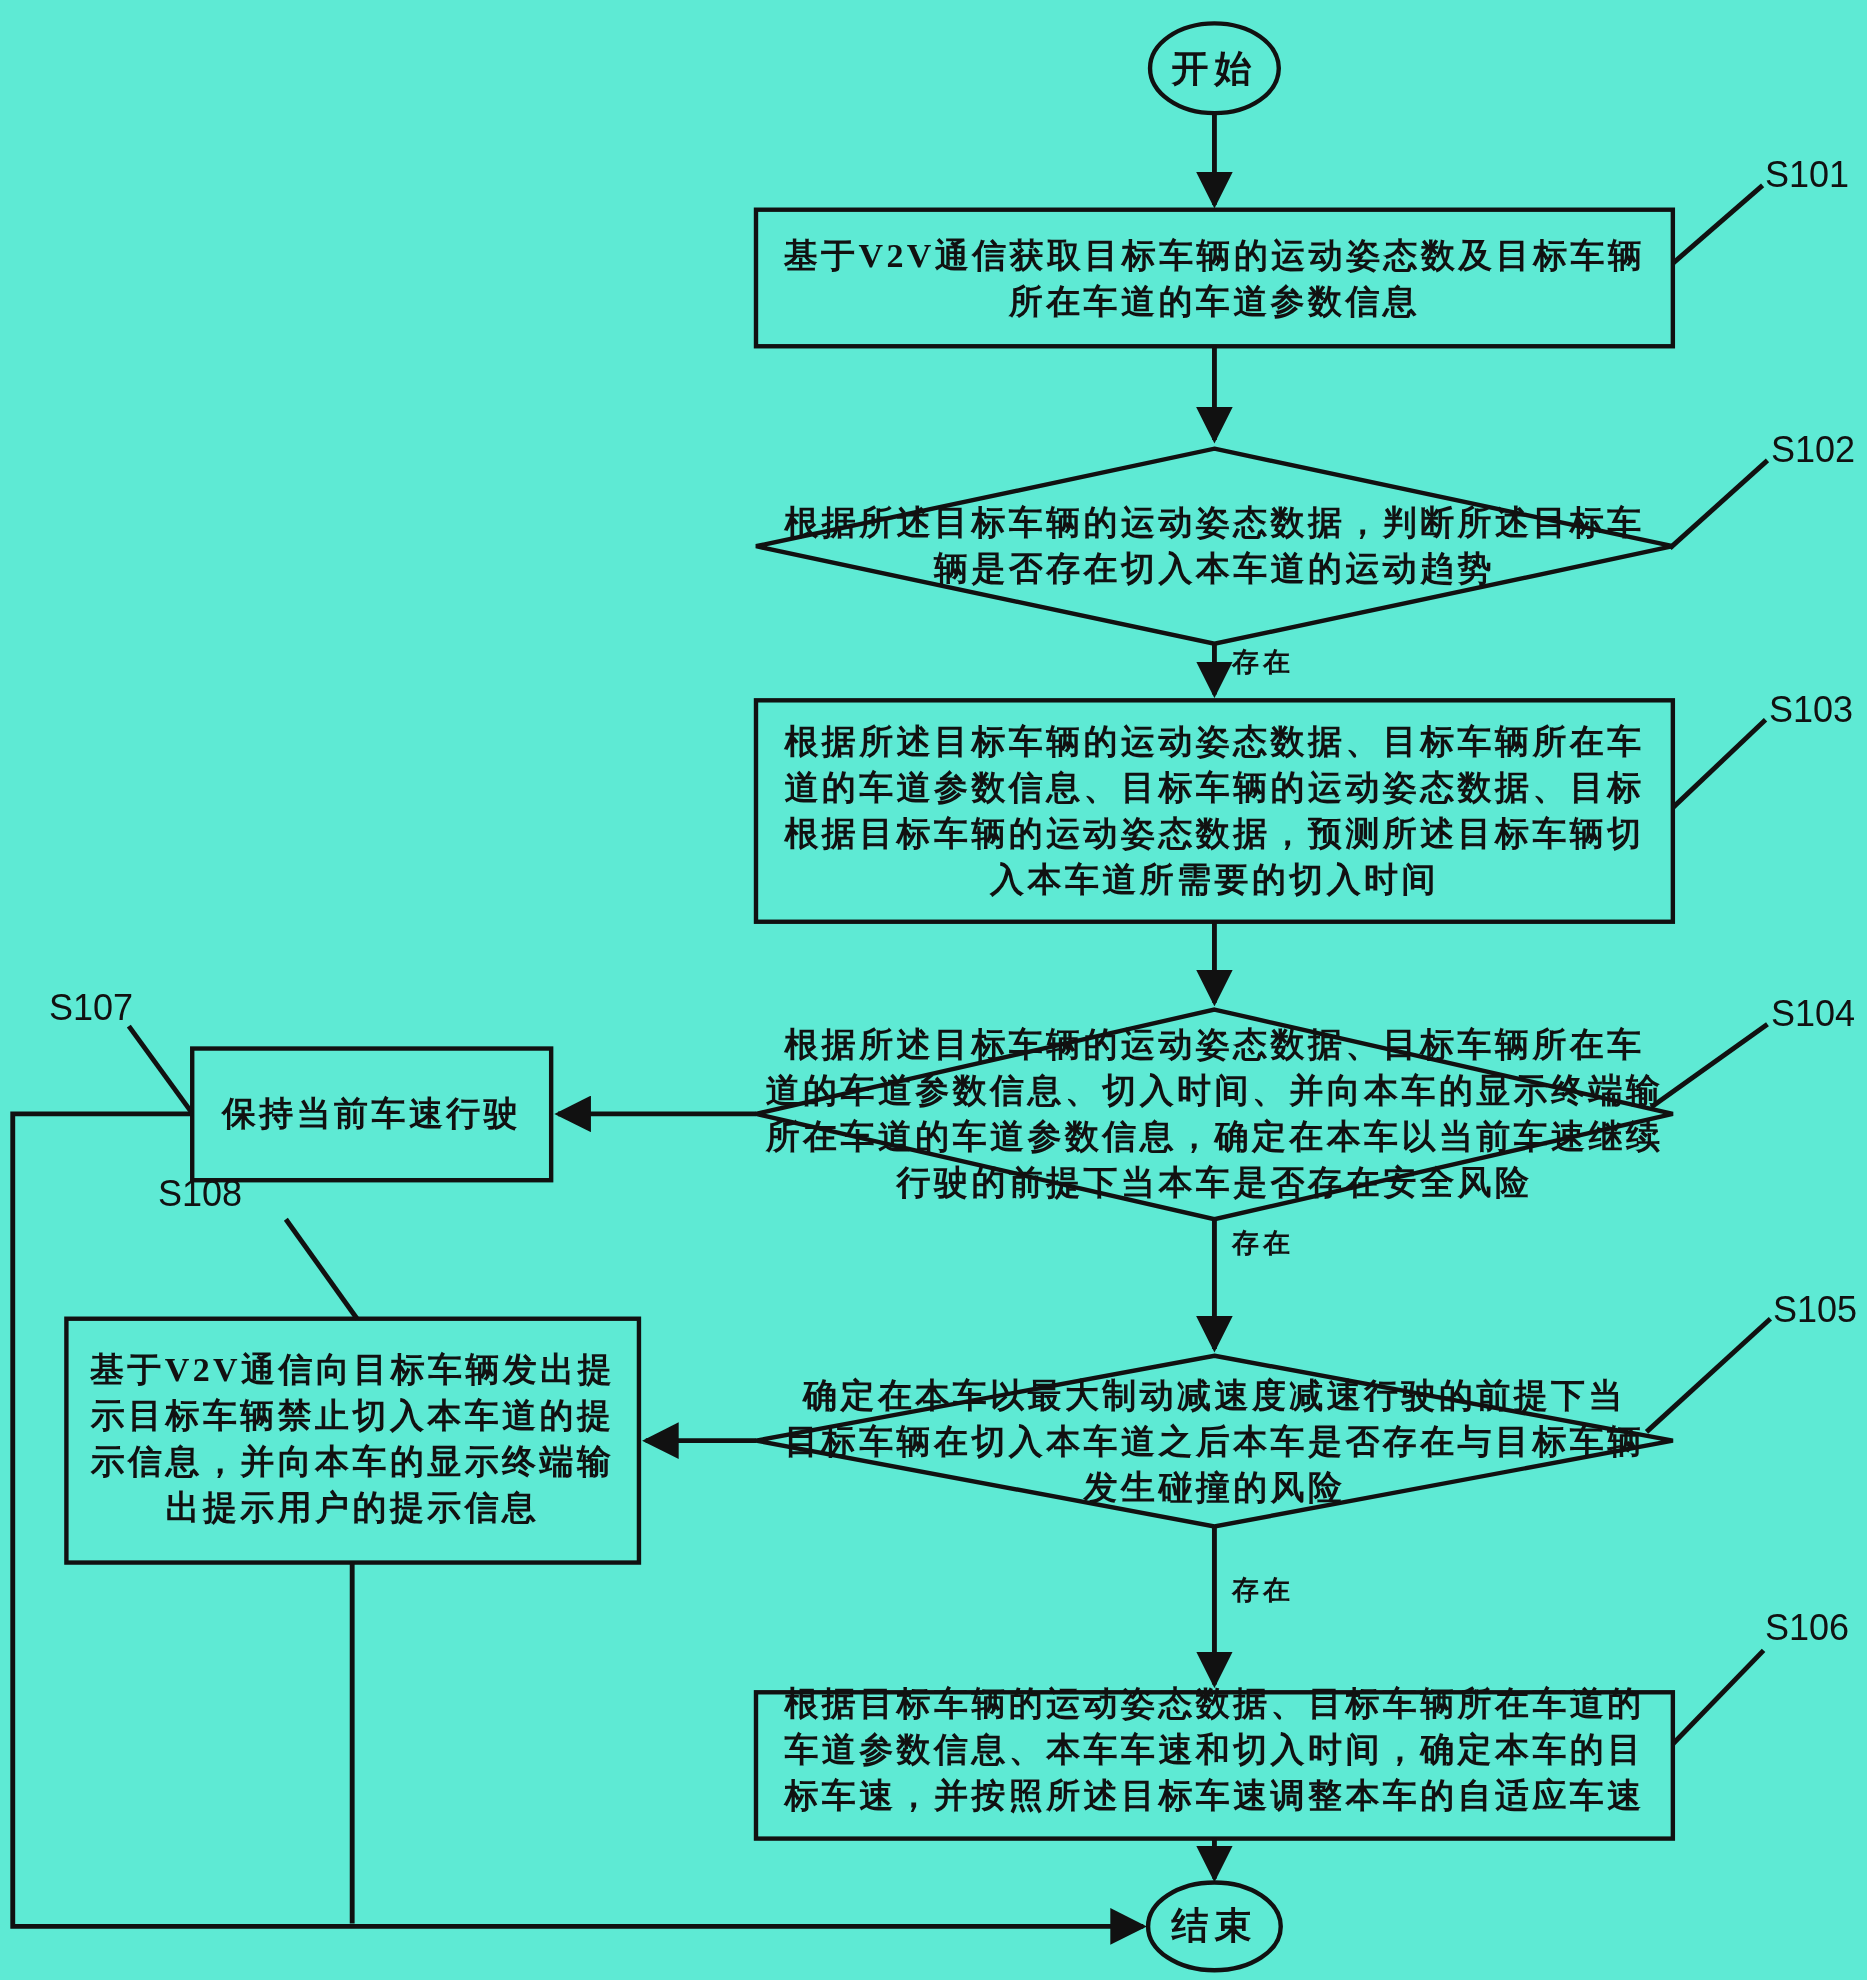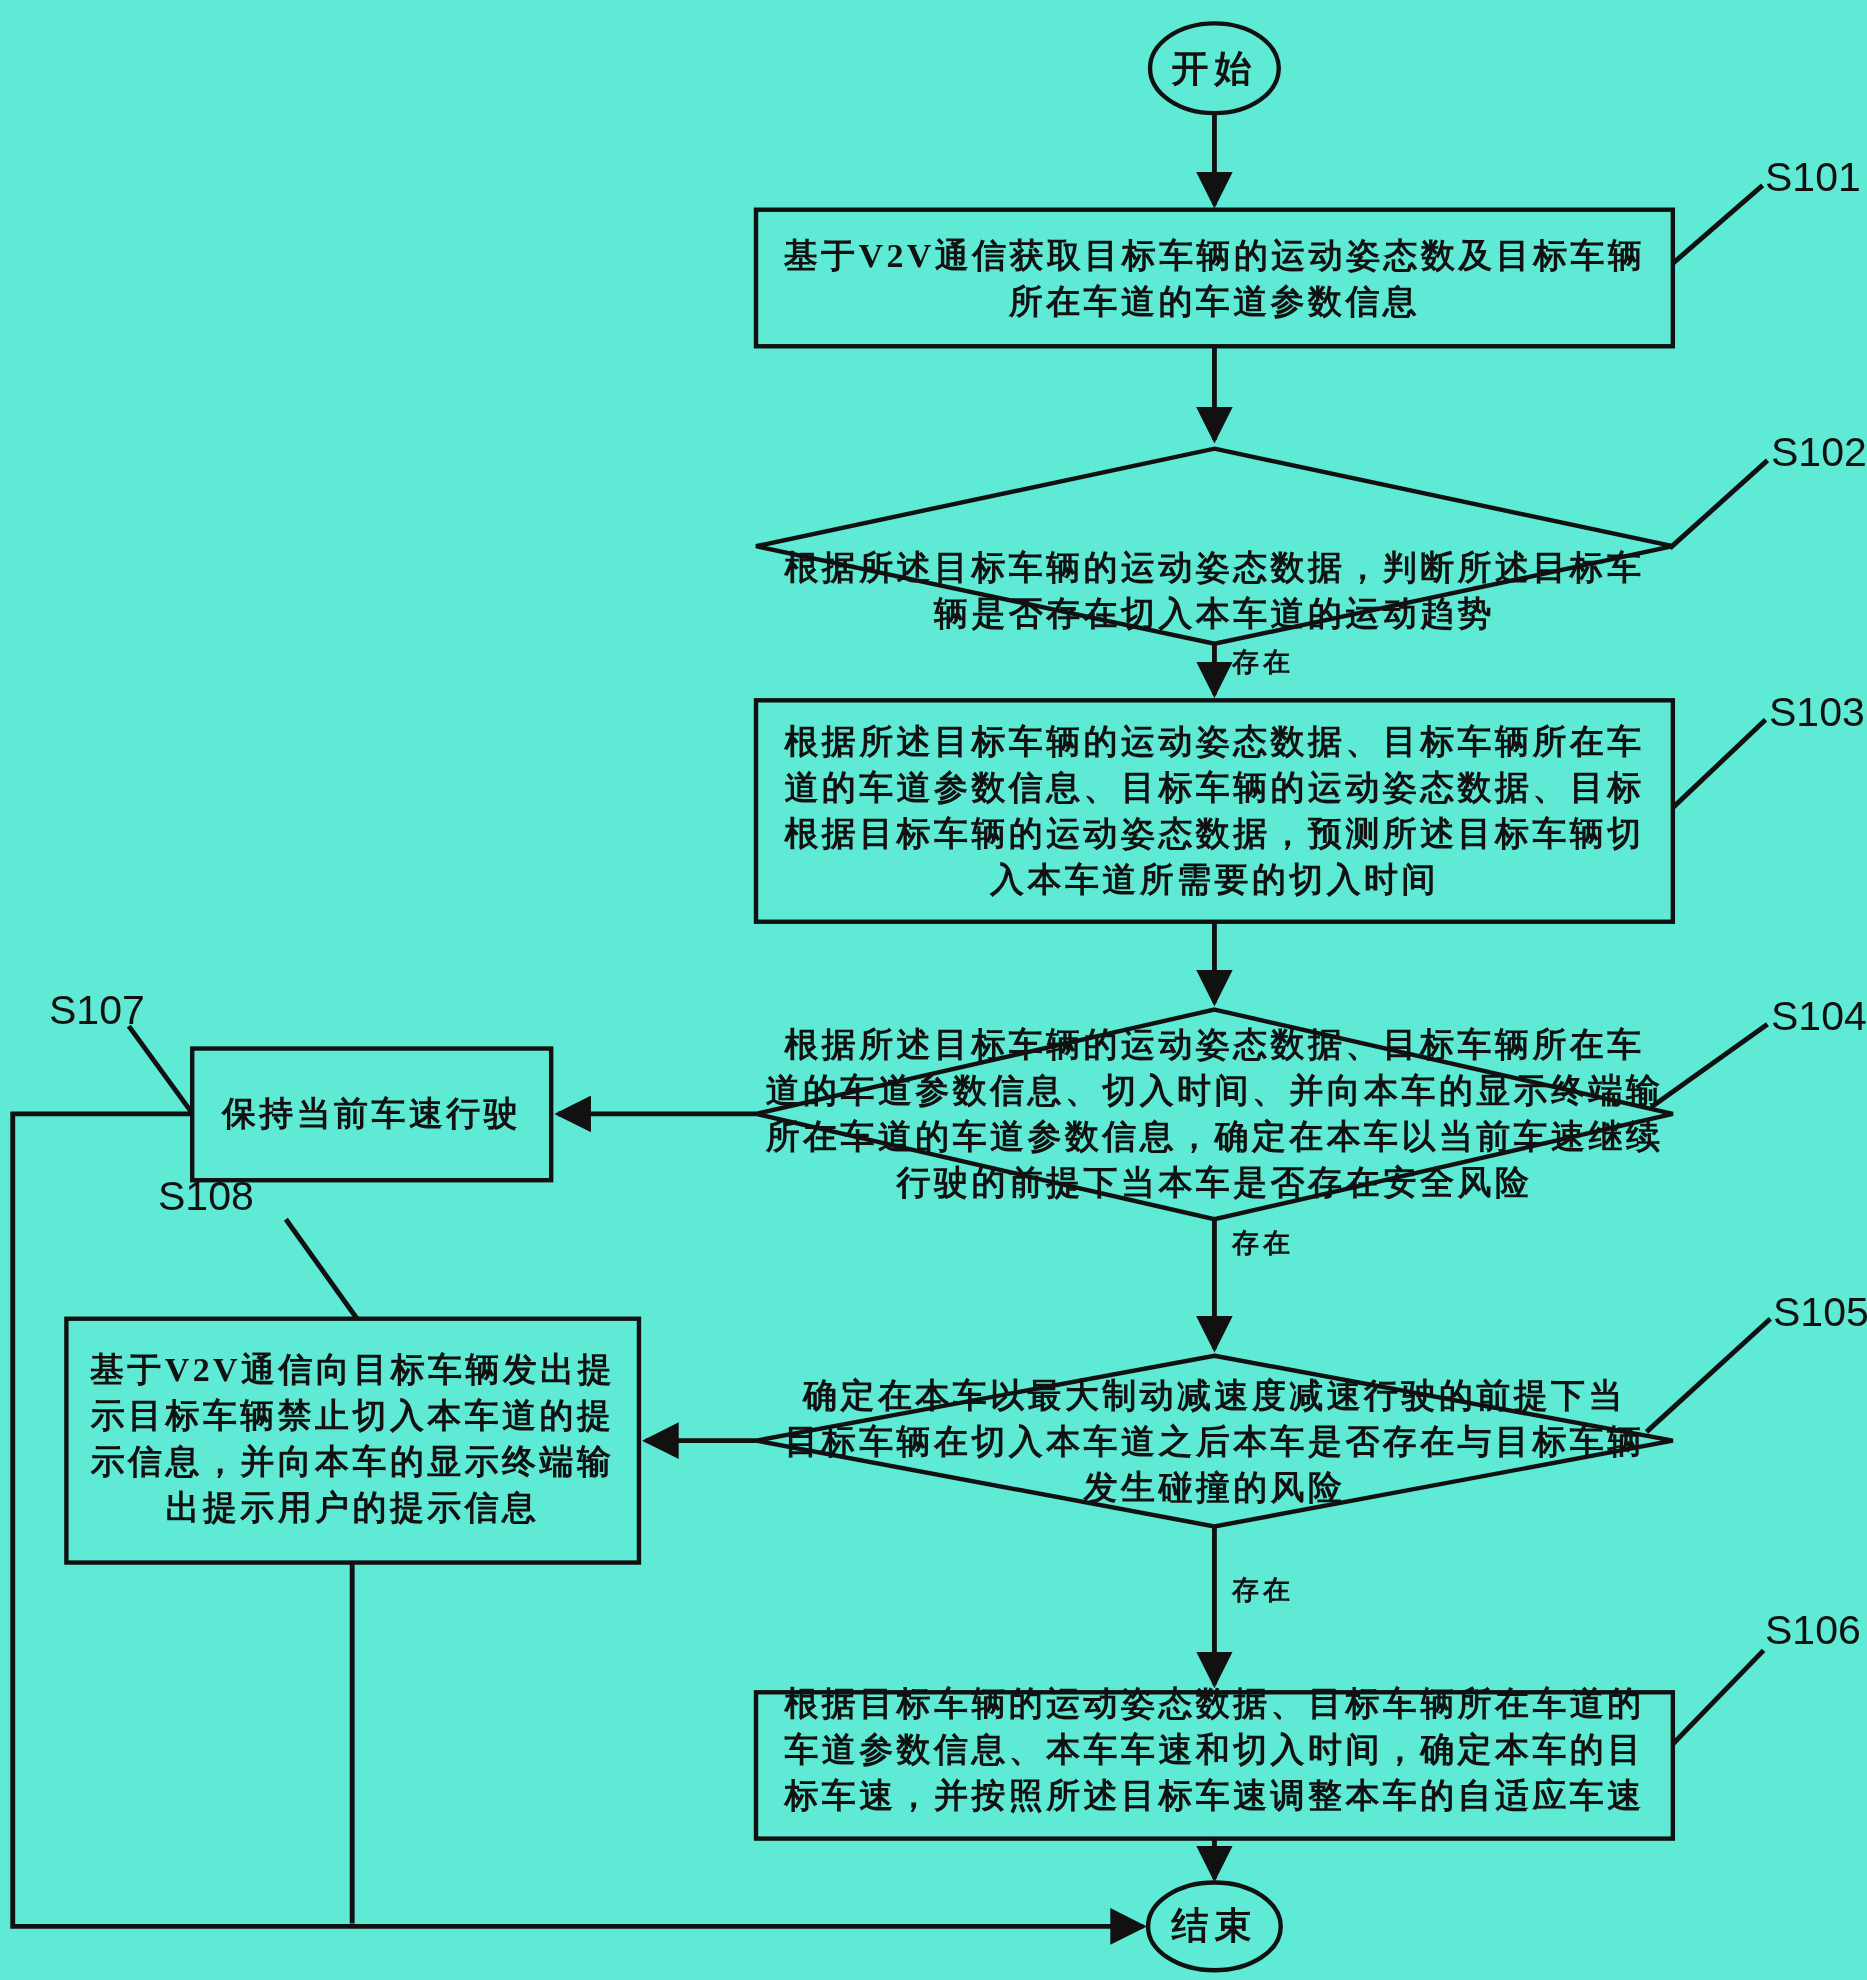--- a/index.html
+++ b/index.html
@@ -7,21 +7,21 @@
           font-family:"Liberation Serif", serif;color:#111;}
   #shapes{position:absolute;left:0;top:0;width:1868px;height:1981px;}
   .node-text{position:absolute;display:flex;flex-direction:column;
              justify-content:center;align-items:center;text-align:center;
              font-size:34px;line-height:46px;letter-spacing:3.4px;
              font-weight:600;color:#111;}
   .node-text .ln{white-space:nowrap;}
   .terminal-text{position:absolute;display:flex;justify-content:center;align-items:center;
              font-size:37px;letter-spacing:5.9px;font-weight:600;color:#111;}
   .step-label{position:absolute;font-family:"Liberation Sans", sans-serif;
-              font-size:41px;font-weight:400;color:#111;white-space:nowrap;}
+              font-size:36px;font-weight:400;color:#111;white-space:nowrap;}
   .branch-label{position:absolute;font-size:27px;font-weight:700;
                 letter-spacing:3.9px;color:#111;white-space:nowrap;}
 </style>
 </head>
 <body>
 
 <div id="figure">
 
   <svg id="shapes" viewBox="0 0 1915 2031" xmlns="http://www.w3.org/2000/svg">
     <defs>
@@ -66,21 +66,21 @@
   </svg>
 
   <div class="terminal-text" style="left:1150px;top:25px;width:129px;height:88px;">开始</div>
   <div class="terminal-text" style="left:1150px;top:1884px;width:129px;height:84px;">结束</div>
 
   <div class="node-text" style="left:764px;top:214px;width:901px;height:129px;">
     <div class="ln">基于V2V通信获取目标车辆的运动姿态数及目标车辆</div>
     <div class="ln">所在车道的车道参数信息</div>
   </div>
 
-  <div class="node-text" style="left:764px;top:454px;width:901px;height:183px;justify-content:flex-end;">
+  <div class="node-text" style="left:764px;top:454px;width:901px;height:183px;">
     <div class="ln">根据所述目标车辆的运动姿态数据，判断所述目标车</div>
     <div class="ln">辆是否存在切入本车道的运动趋势</div>
   </div>
 
   <div class="node-text" style="left:764px;top:704px;width:901px;height:214px;">
     <div class="ln">根据所述目标车辆的运动姿态数据、目标车辆所在车</div>
     <div class="ln">道的车道参数信息、目标车辆的运动姿态数据、目标</div>
     <div class="ln">根据目标车辆的运动姿态数据，预测所述目标车辆切</div>
     <div class="ln">入本车道所需要的切入时间</div>
   </div>

